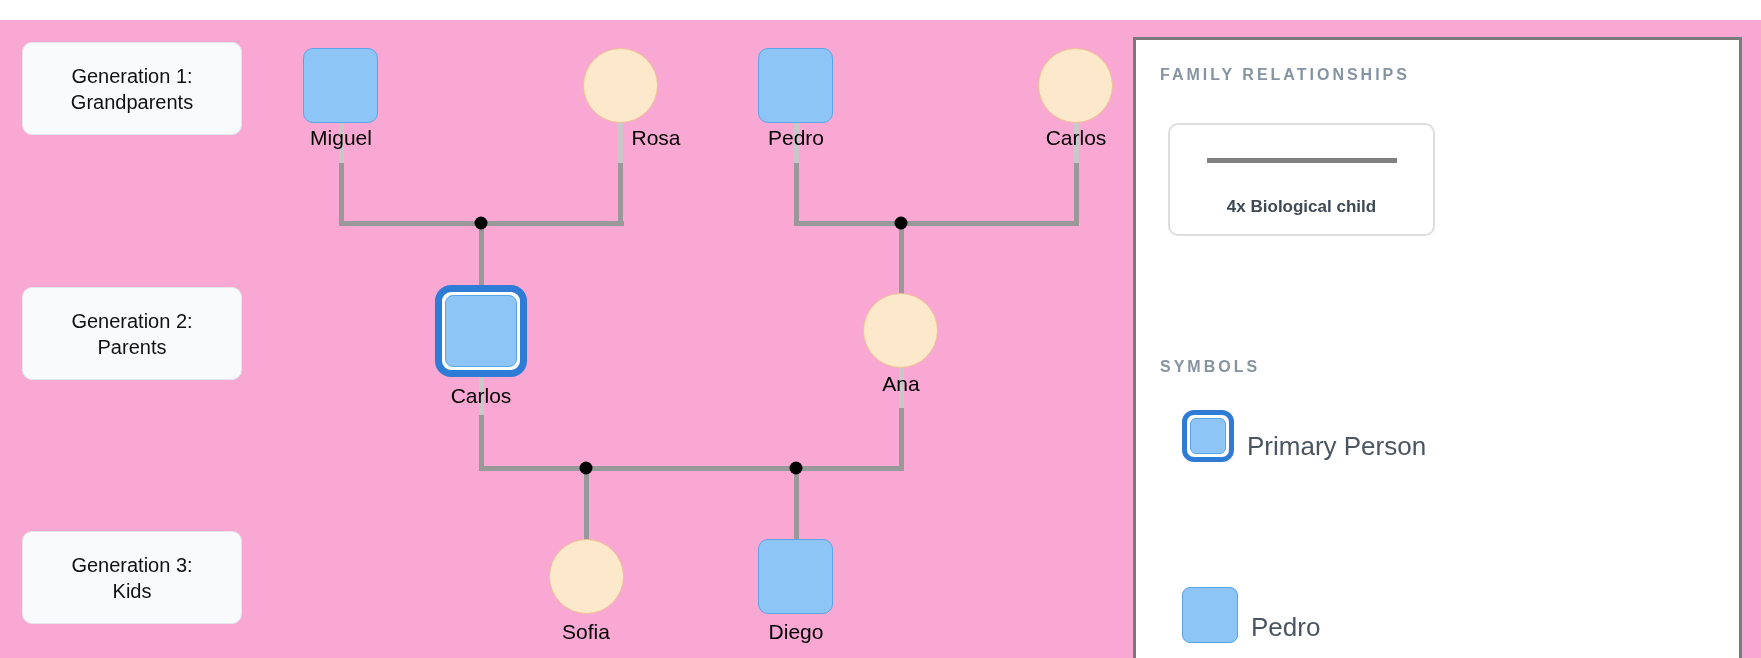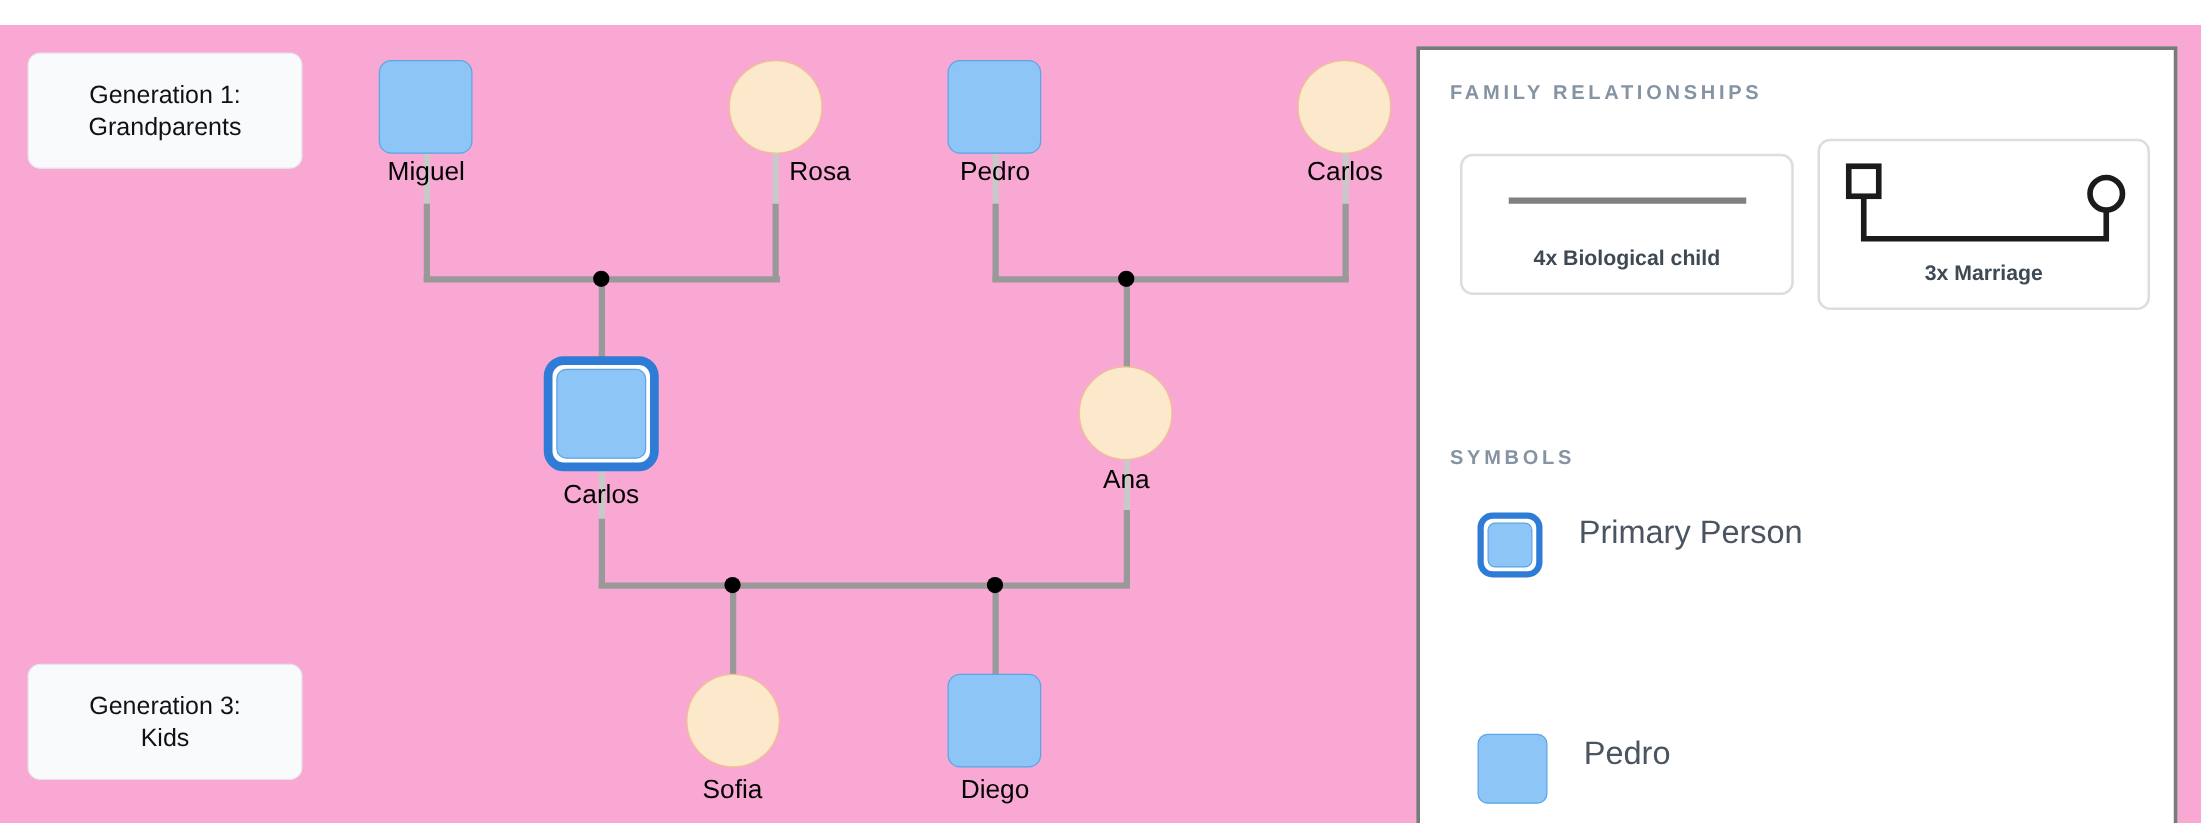--- a/index.html
+++ b/index.html
@@ -30,39 +30,43 @@
 
   
   .legend{position:absolute;left:1133px;top:17px;width:609px;height:633px;
     border:3px solid #7A7A7A;background:#fff;box-sizing:border-box;}
   .legend-heading{position:absolute;font-size:16px;font-weight:bold;letter-spacing:3px;
     color:#8593A2;white-space:nowrap;}
   .rel-card{position:absolute;border:2px solid #DDDDDD;border-radius:10px;background:#fff;
     box-sizing:border-box;display:flex;flex-direction:column;align-items:center;}
   .card-label{font-weight:bold;font-size:17px;color:#3E4953;white-space:nowrap;}
   .bio-line{width:190px;height:5px;background:#808080;margin-top:33px;}
-  .sym-row{position:absolute;display:flex;align-items:flex-start;gap:29px;}
+  .sym-row{position:absolute;display:flex;align-items:flex-end;gap:13px;}
   .sym-label{font-size:26px;color:#4A5561;white-space:nowrap;}
   .sym-primary{width:52px;height:52px;border:5px solid #2F7CD6;border-radius:12px;
     background:#fff;padding:3px;box-sizing:border-box;}
   .sym-primary .inner{width:36px;height:36px;background:#8EC5F7;border:1px solid #5BA4E6;
     border-radius:6px;box-sizing:border-box;}
   .sym-female{width:54px;height:54px;background:#FCE8CB;border:1.5px solid #EEC28E;
     border-radius:50%;box-sizing:border-box;}
   .sym-male{width:56px;height:56px;background:#8EC5F7;border:1.5px solid #5BA4E6;
     border-radius:8px;box-sizing:border-box;}
 </style>
 </head>
 <body>
 
 <div class="canvas">
 
   <div class="gen-box" style="top:22px">
     <div>Generation 1:</div>
     <div>Grandparents</div>
+  </div>
+  <div class="gen-box" style="top:267px">
+    <div>Generation 2:</div>
+    <div>Parents</div>
   </div>
   <div class="gen-box" style="top:511px">
     <div>Generation 3:</div>
     <div>Kids</div>
   </div>
 
   <div class="edge light" style="left:338.5px;top:103px;width:5px;height:40px"></div>
   <div class="edge light" style="left:617.5px;top:101px;width:5px;height:42px"></div>
   <div class="edge light" style="left:793.5px;top:103px;width:5px;height:40px"></div>
   <div class="edge light" style="left:1073.5px;top:101px;width:5px;height:42px"></div>
@@ -111,28 +115,20 @@
   <div class="pname" style="left:796px;top:600px">Diego</div>
 
   <div class="legend">
     <div class="legend-heading" style="left:24px;top:26px">FAMILY RELATIONSHIPS</div>
 
     <div class="rel-card" style="left:32px;top:83px;width:267px;height:113px">
       <div class="bio-line"></div>
       <div class="card-label" style="margin-top:34px">4x Biological child</div>
     </div>
 
-    <div class="rel-card" style="left:318px;top:71px;width:266px;height:137px">
-      <svg width="248" height="84" viewBox="0 0 248 84" style="margin-top:8px">
-        <path d="M28 36 L28 70 L222 70 L222 48" fill="none" stroke="#1B1B1B" stroke-width="4.5"></path>
-        <rect x="16" y="12" width="24" height="24" fill="#ffffff" stroke="#1B1B1B" stroke-width="4.5"></rect>
-        <circle cx="222" cy="34" r="13" fill="#ffffff" stroke="#1B1B1B" stroke-width="4.5"></circle>
-      </svg>
-      <div class="card-label" style="margin-top:4px">3x Marriage</div>
-    </div>
 
     <div class="legend-heading" style="left:24px;top:318px">SYMBOLS</div>
 
     <div class="sym-row" style="left:46px;top:370px">
       <div class="sym-primary">
         <div class="inner"></div>
       </div>
       <span class="sym-label">Primary Person</span>
     </div>
 

